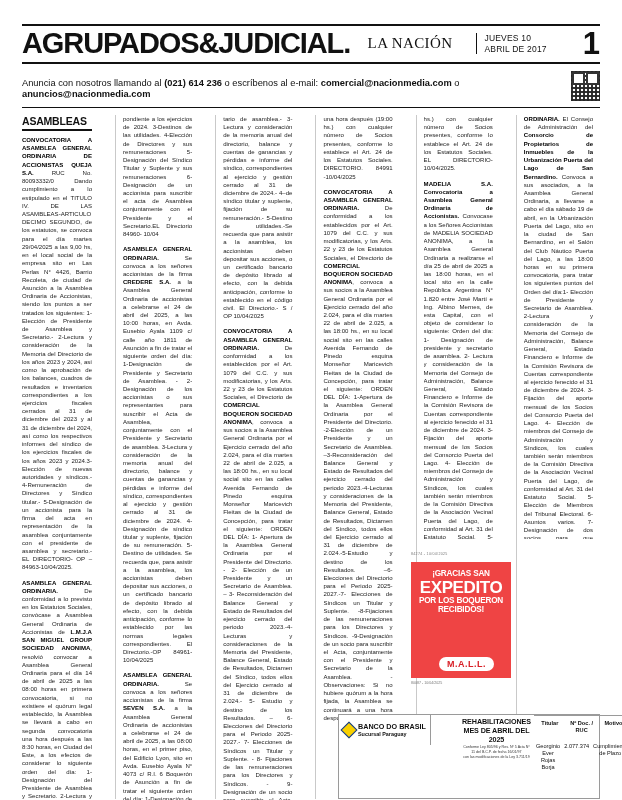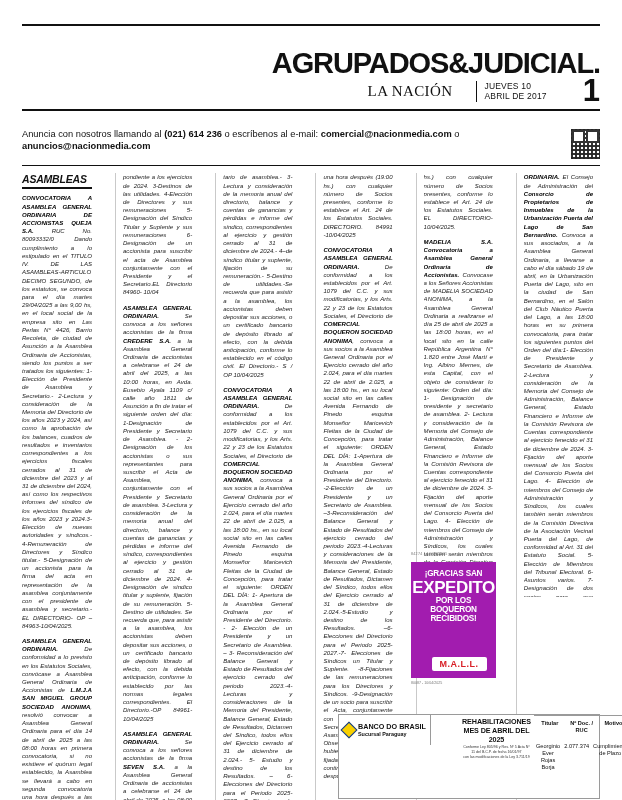--- a/index.html
+++ b/index.html
@@ -20,23 +20,22 @@
     position: relative;
     background: #fff;
   }
 
   
   .masthead-rule-top {
     height: 2px; background: #111; margin-top: 24px;
   }
   .masthead {
     display: flex; align-items: flex-end;
-    padding: 23px 0 4px 0;
+    padding: 3px 0 4px 0;
     border-bottom: 2px solid #111;
-    flex-direction: column;
   }
   .brand {
     font-size: 29px; font-weight: 800; letter-spacing: -1.1px;
     line-height: 1; color: #111; white-space: nowrap;
     font-family: "Liberation Sans", sans-serif;
   }
   .masthead-right {
     margin-left: auto; display: flex; align-items: center; gap: 24px;
     padding-bottom: 1px;
   }
@@ -49,22 +48,22 @@
     font-size: 8.5px; font-weight: 400; line-height: 1.25;
     letter-spacing: .2px;
   }
   .pagenum {
     font-size: 31px; font-weight: 800; line-height: .85;
     margin-left: 12px; color: #111;
   }
 
   
   .contact-strip {
-    display: flex; align-items: flex-start;
-    padding: 18px 0 6px 0;
+    display: flex; align-items: flex-end;
+    padding: 7px 0 6px 0;
     border-bottom: 1.2px solid #111;
   }
   .contact-text {
     font-size: 9.3px; color: #111; line-height: 1.25;
   }
   .contact-text b { font-weight: 700; }
   .qr {
     margin-left: auto;
     width: 30px; height: 30px;
     background:
@@ -80,21 +79,20 @@
   }
   .qr::before { left:1px; top:1px; }
   .qr::after { right:1px; top:1px; }
 
   
   .cols {
     display: flex;
     margin-top: 7px;
     gap: 16px;
     height: 684px;
-    font-style: italic;
   }
   .col {
     width: 95.2px;
     padding-right: 7px;
     position: relative;
   }
   .col + .col { border-left: 0.6px solid #c9c9c9; padding-left: 7px; width: 102.2px;}
   .col-inner {
     font-size: 6.05px;
     line-height: 1.36;
@@ -117,43 +115,43 @@
 
   .notice { margin-bottom: 7px; }
   .notice p { margin: 0; }
   .notice b { font-weight: 700; color: #000; }
   .lead { font-weight: 700; }
 
   
   .ad-red {
     position: absolute;
     left: 411px; top: 538px;
-    width: 85px; height: 116px;
-    background: #a21caf;
+    width: 100px; height: 116px;
+    background: #ef4444;
     color: #fff;
     text-align: center;
     padding: 7px 4px;
     display: flex; flex-direction: column;
     align-items: center; justify-content: flex-start;
     overflow: hidden;
   }
   .ad-red .l1 {
     font-size: 8.2px; font-weight: 800; line-height: 1.1;
     letter-spacing: -0.2px;
   }
   .ad-red .l2 {
     font-size: 17px; font-weight: 800; line-height: 1.02;
     letter-spacing: -0.4px; margin-top: 1px;
   }
   .ad-red .logo {
     margin-top: auto;
     background: #fff; color: #d81f26;
     font-weight: 800; font-size: 9px;
     padding: 2px 8px; letter-spacing: .5px;
-    border-radius: 2px;
+    border-radius: 7px;
     margin-left: 11px;
   }
   .ad-red-tag {
     position: absolute; left: 411px; top: 528px;
     font-size: 3.6px; color:#777; letter-spacing:.3px;
   }
   .ad-red-tag2 {
     position:absolute; left:411px; top:657px;
     font-size:3.6px; color:#777;
   }

